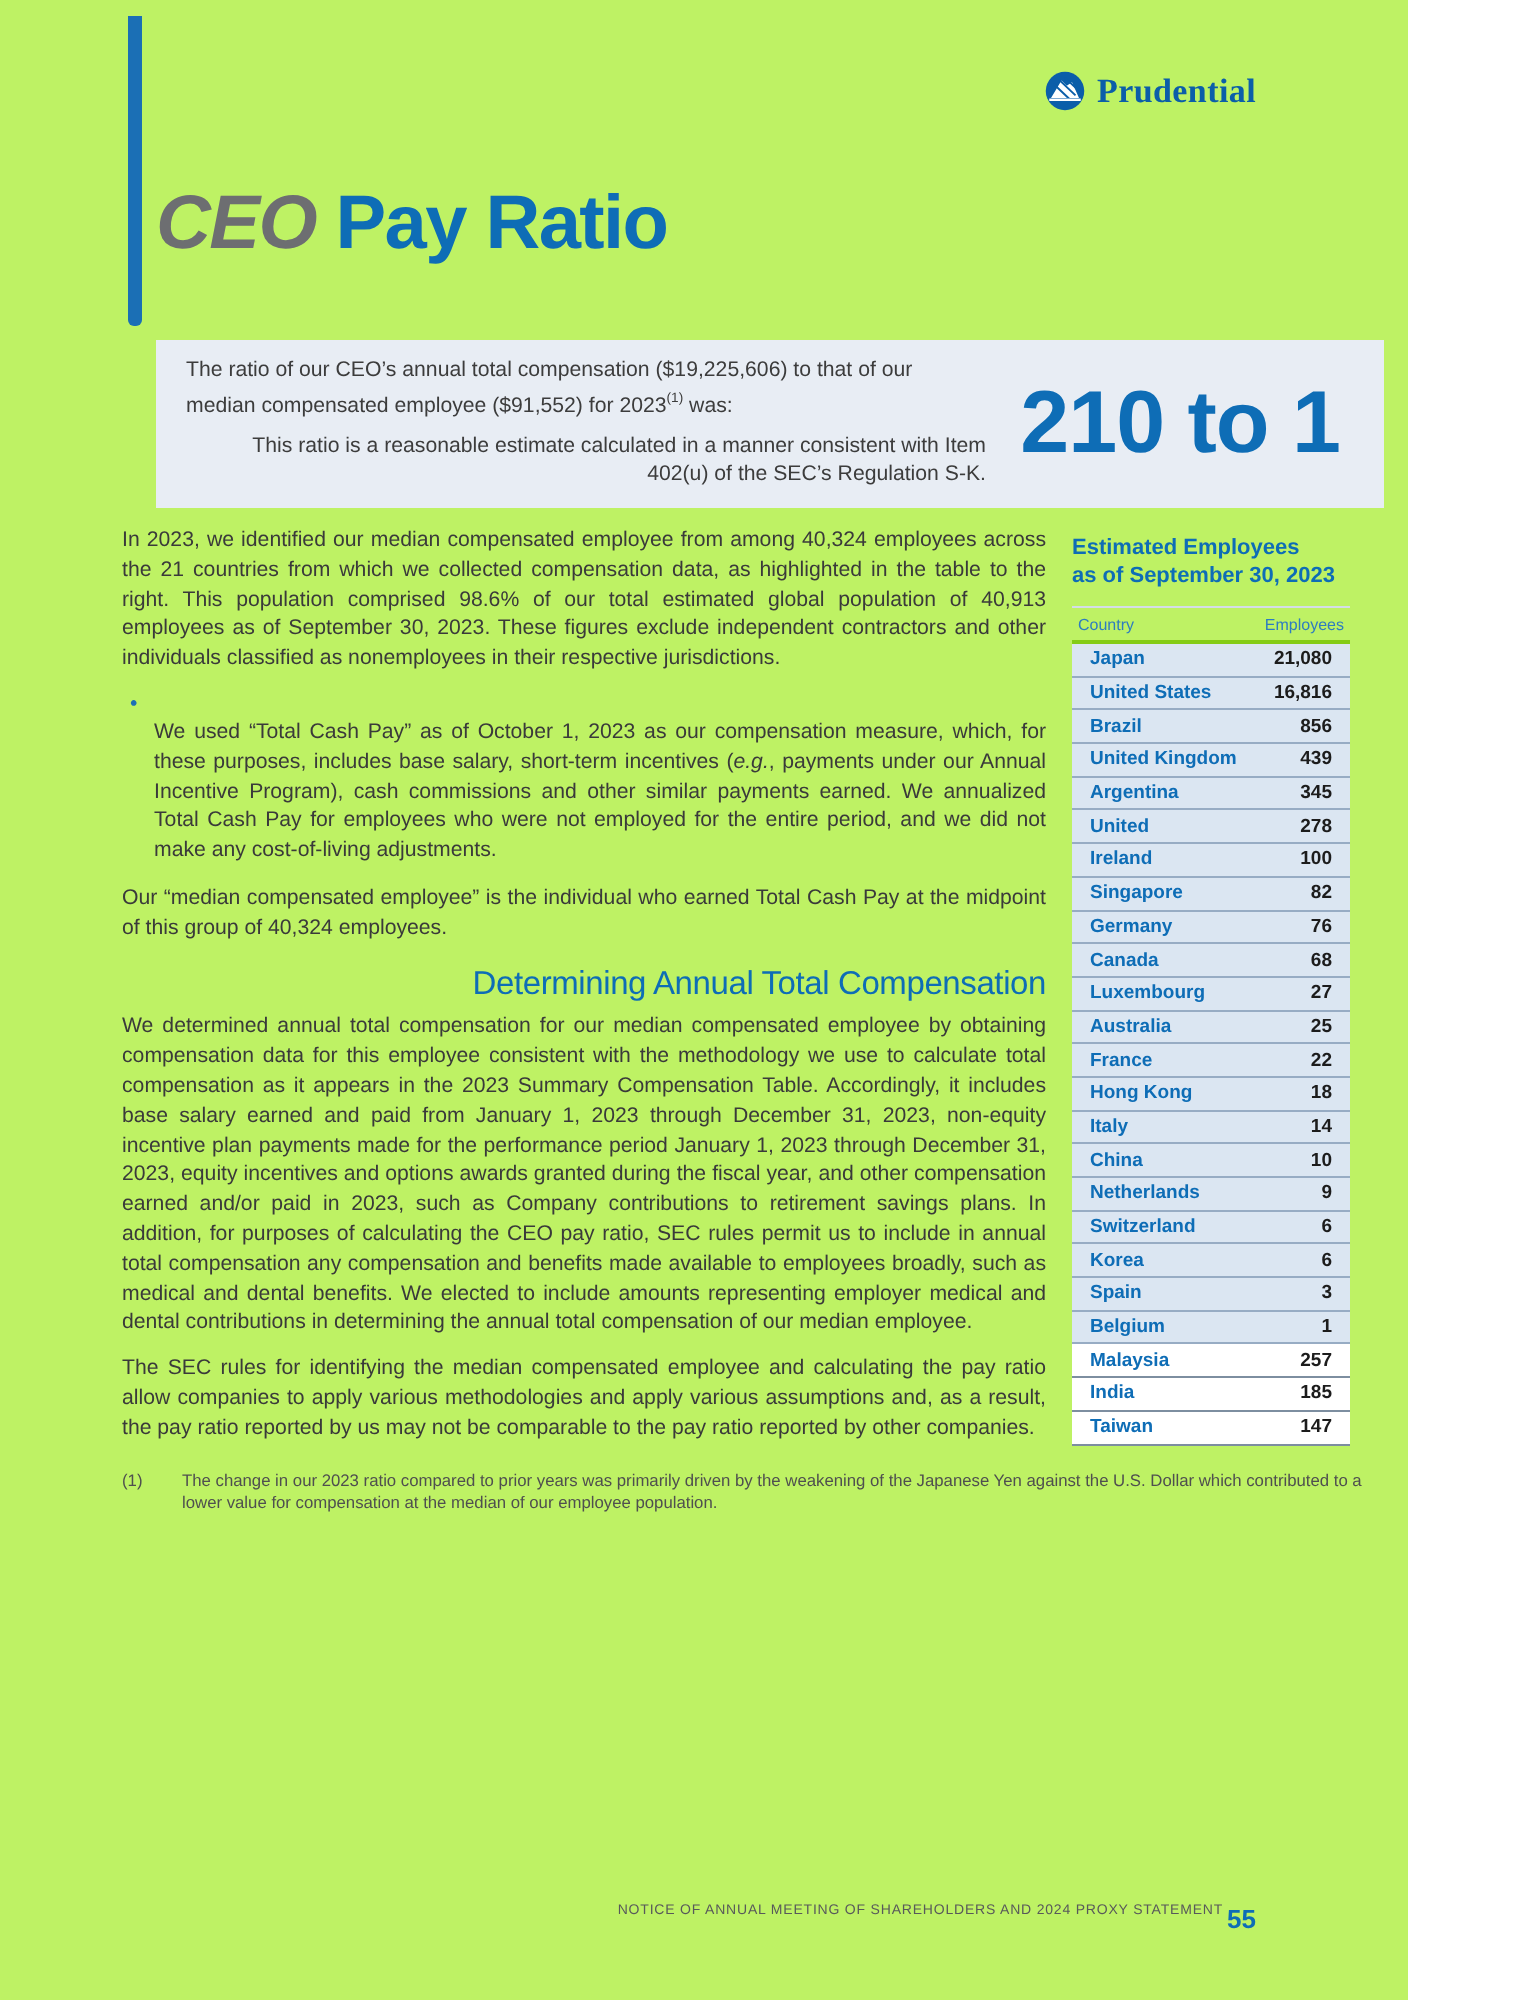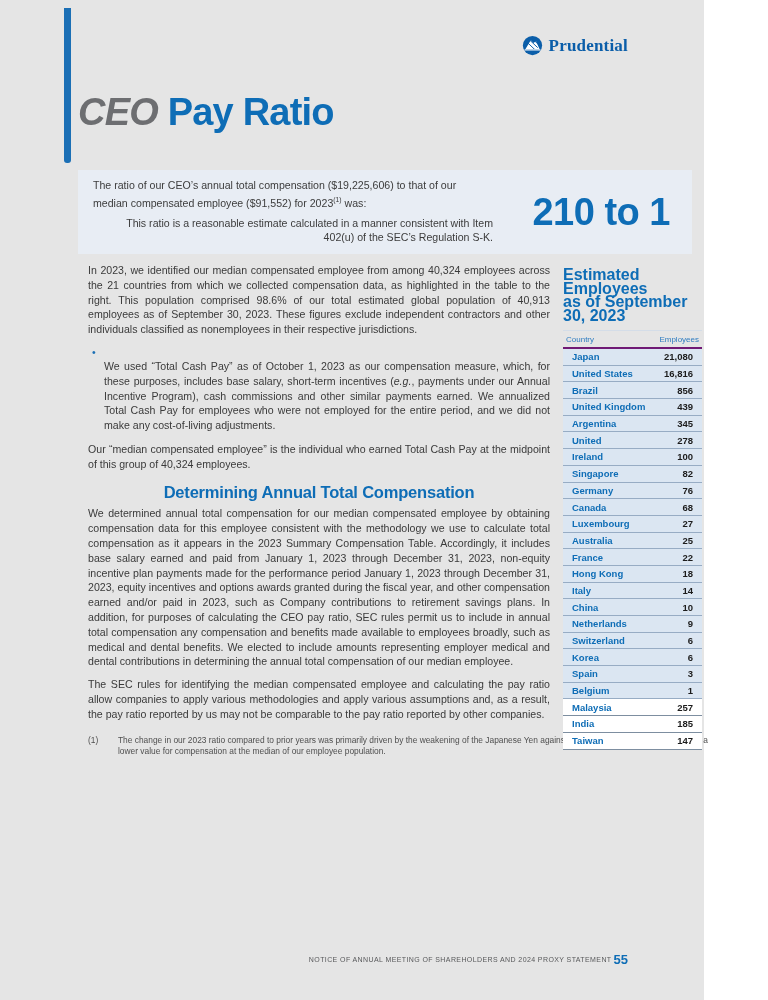--- a/index.html
+++ b/index.html
@@ -4,21 +4,21 @@
 <style>
   * { margin: 0; padding: 0; box-sizing: border-box; }
   html, body { background: #ffffff; }
   body {
     width: 768px; height: 1000px;
     font-family: "Liberation Sans", sans-serif;
     color: #3a3a3a;
     position: relative;
     overflow: hidden;
   }
-  .page { position: relative; width: 704px; height: 1000px; background: #e5e5e5; }
+  .page { position: relative; width: 704px; height: 1000px; background: #bef264; }
 
   
   .accent-bar {
     position: absolute; left: 64px; top: 8px;
     width: 7px; height: 155px;
     background: #1b6fb5; border-radius: 0 0 3px 3px;
   }
 
   
   .logo {
@@ -46,69 +46,69 @@
     position: absolute; left: 78px; top: 170px;
     width: 614px; height: 84px;
     background: #e8edf4;
     display: flex; align-items: center; justify-content: space-between;
     padding: 10px 22px 10px 15px;
   }
   .ratio-text { width: 400px; font-size: 10.6px; line-height: 13.8px; color: #3c3c3c; }
   .ratio-text p + p { margin-top: 6px; text-align: right; }
   .ratio-text sup { font-size: 6.8px; vertical-align: 5px; }
   .ratio-value {
-    font-size: 38px; font-weight: bold; color: #0e6db6;
+    font-size: 44px; font-weight: bold; color: #0e6db6;
     letter-spacing: -0.5px; white-space: nowrap;
   }
 
   
-  .content { position: absolute; left: 88px; top: 263px; width: 614px; }
+  .content { position: absolute; left: 61px; top: 263px; width: 614px; }
   .col-left { width: 462px; font-size: 10.6px; line-height: 14.8px; text-align: justify; }
   .col-left p { margin-bottom: 8px; }
   .bullet-item { display: flex; margin: 0 0 9px 4px; }
   .bullet-item .marker { color: #1b6fb5; width: 12px; flex: 0 0 12px; font-size: 10.6px; }
   .bullet-item .btext { flex: 1; margin-top: 14px; }
   .section-heading {
-    color: #0e6db6; font-size: 16.5px; font-weight: bold;
-    letter-spacing: -0.2px; margin: 13px 0 7px; text-align: center;
+    color: #0e6db6; font-size: 16.5px; font-weight: normal;
+    letter-spacing: -0.2px; margin: 13px 0 7px; text-align: right;
   }
   .footnote {
     display: flex; margin-top: 13px; width: 628px;
     font-size: 8.4px; line-height: 11px; color: #4f4f4f; text-align: left;
   }
   .footnote .fn-num { flex: 0 0 30px; }
   .footnote .fn-text { flex: 1; }
 
   
   .table-panel { position: absolute; left: 475px; top: 5px; width: 139px; }
   .table-title {
-    color: #0e6db6; font-weight: bold; font-size: 16px; line-height: 13.5px;
+    color: #0e6db6; font-weight: bold; font-size: 11px; line-height: 13.5px;
     margin-bottom: 8px;
   }
   .thead {
     display: flex; justify-content: space-between;
     font-size: 8px; color: #2e7cc0;
     border-top: 1px solid #d4dde8;
-    border-bottom: 2px solid #701a75;
+    border-bottom: 2px solid #84cc16;
     padding: 4px 3px 3px;
   }
   .trow {
     display: flex; justify-content: space-between; align-items: center;
     height: 16.7px; padding: 0 9px;
     font-size: 9.5px; font-weight: bold;
     background: #ffffff; border-bottom: 1px solid #7d8ea0;
   }
   .trow.hl { background: #dbe6f2; border-bottom: 1px solid #97acc4; }
   .trow .c { color: #0e6db6; }
   .trow .v { color: #1c1c1c; }
 
   
   .footer {
     position: absolute; right: 76px; top: 952px;
-    display: flex; align-items: center; gap: 2px;
+    display: flex; align-items: flex-start; gap: 2px;
   }
   .footer .f-text {
     font-size: 7px; letter-spacing: 0.4px; color: #58595b;
   }
   .footer .f-page { font-size: 13px; font-weight: bold; color: #0e6db6; }
 </style>
 </head>
 <body>
 
 <div class="page">

